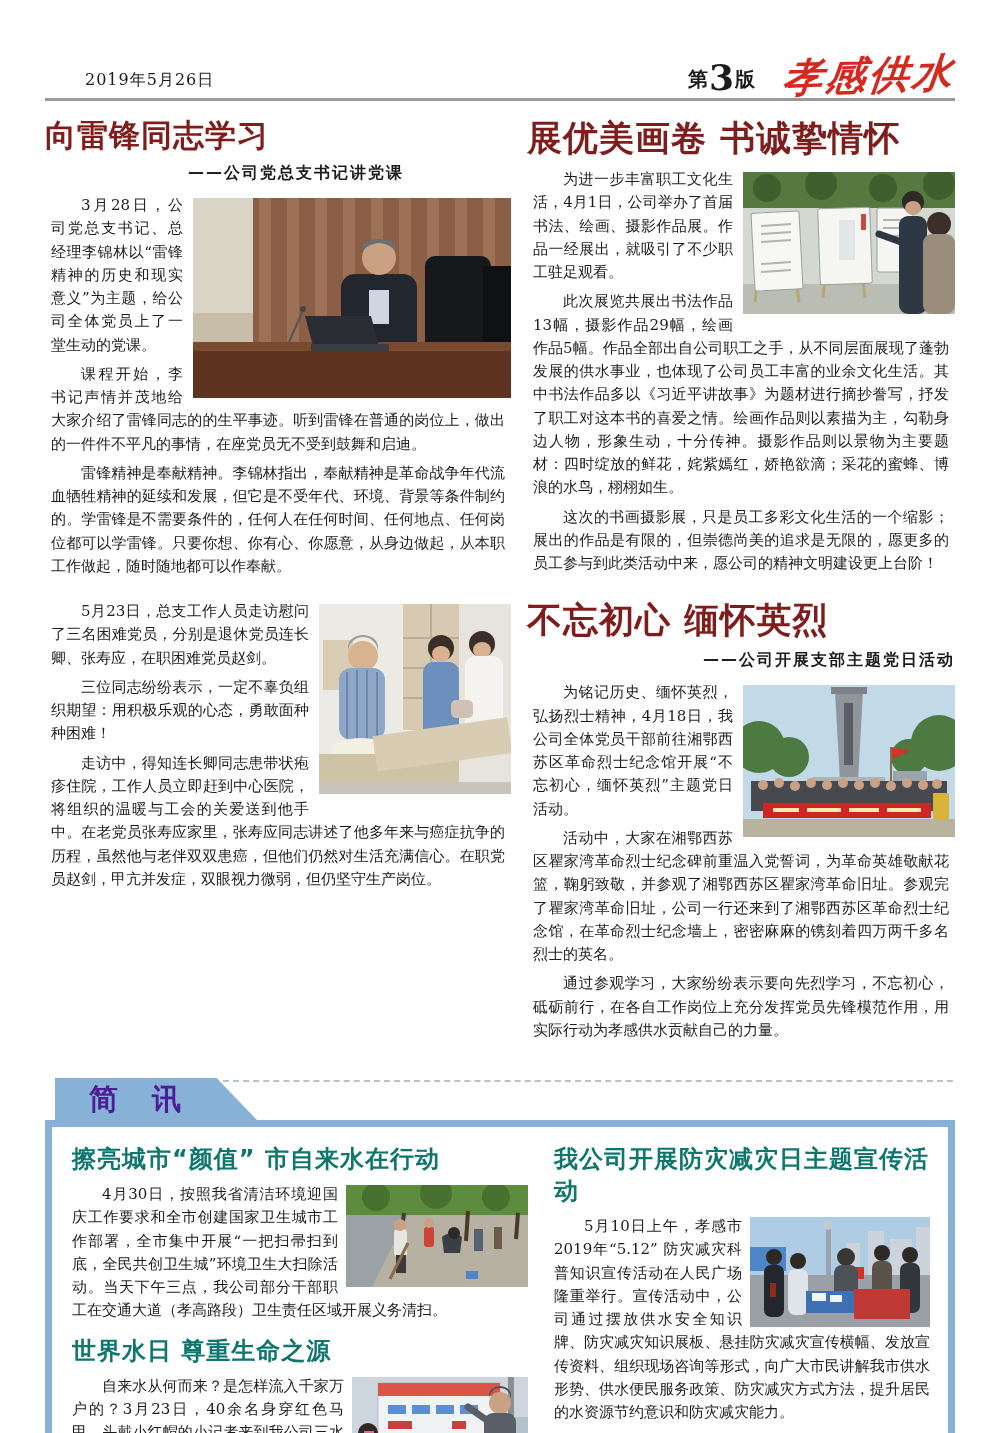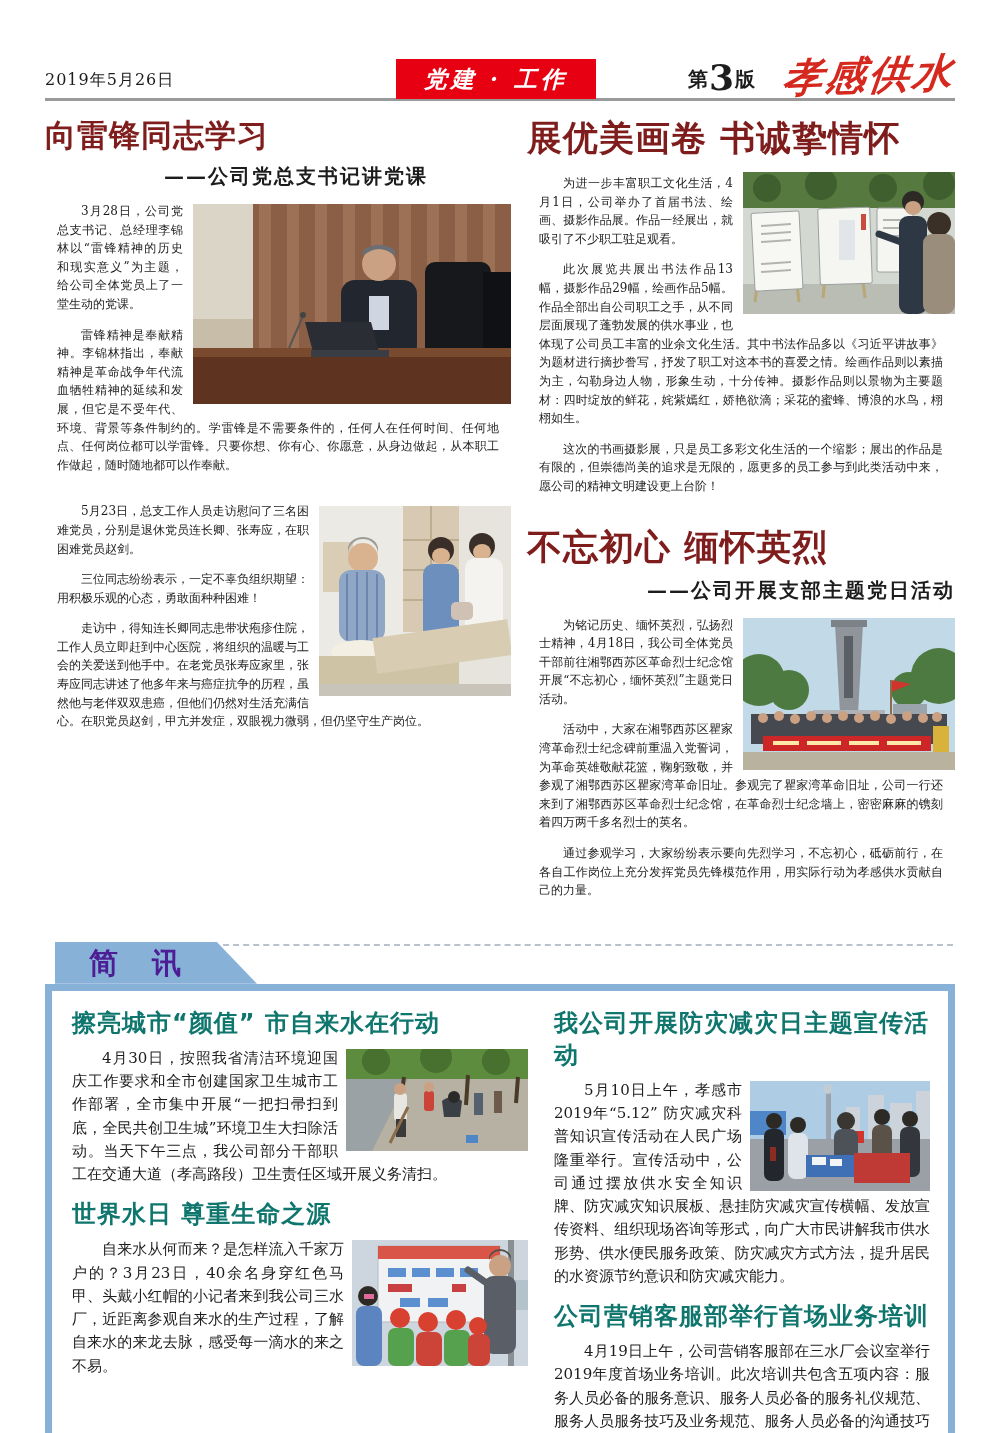--- a/index.html
+++ b/index.html
@@ -3,43 +3,43 @@
 <meta charset="utf-8">
 <style>
   html,body{margin:0;padding:0;}
   body{
     width:1000px;height:1433px;overflow:hidden;background:#ffffff;
     font-family:"DejaVu Serif","Liberation Serif",serif;color:#1c1c1c;
   }
   
   .header{position:relative;margin:36px 45px 0;height:62px;
     border-bottom:3px solid #9a9a9a;display:flex;justify-content:space-between;align-items:flex-end;}
-  .date{font-size:16px;padding-bottom:7px;letter-spacing:1px;}
+  .date{font-size:16px;padding-bottom:7px;letter-spacing:1px;margin-left:40px;}
   .section-banner{position:absolute;left:50%;bottom:-1px;transform:translateX(-52%);
     width:200px;height:40px;background:#e60012;color:#fff;
     font-family:"DejaVu Serif","Liberation Serif",serif;font-weight:bold;font-style:italic;
     font-size:23px;line-height:40px;text-align:center;letter-spacing:4px;}
   .right-info{display:flex;align-items:flex-end;gap:28px;padding-bottom:3px;}
   .page-no{font-weight:bold;font-size:20px;line-height:1;}
   .page-no .num{font-size:36px;font-family:"DejaVu Serif","Liberation Serif",serif;vertical-align:-4px;padding:0 1px;}
   .masthead{color:#d5281e;font-weight:bold;font-style:italic;font-size:40px;line-height:1;
     transform:skewX(-8deg) rotate(-2deg);letter-spacing:3px;font-family:"DejaVu Serif","Liberation Serif",serif;}
   
   .main{display:flex;gap:16px;margin:10px 45px 0;}
   .col-left{width:466px;flex:none;}
   .col-right{flex:1;min-width:0;}
   .article{margin-bottom:16px;}
   .article::after{content:"";display:block;clear:both;}
   h1.title{font-family:"DejaVu Sans","Liberation Sans",sans-serif;font-weight:bold;
     font-size:31px;margin:4px 0 6px;letter-spacing:1px;color:#7f1d1d;}
   .col-right h1.title{font-size:35px;}
-  .subtitle{font-weight:bold;font-size:20px;margin:2px 0 10px;letter-spacing:2px;}
+  .subtitle{font-weight:bold;font-size:16px;margin:2px 0 10px;letter-spacing:2px;}
   .subtitle.center{text-align:center;padding-left:36px;}
   .subtitle.right{text-align:right;}
-  .article p{font-size:12px;line-height:1.55;text-align:justify;text-indent:2em;margin:12px;}
+  .article p{font-size:15px;line-height:1.55;text-align:justify;text-indent:2em;margin:6px;}
   .photo{float:right;margin:4px 0 6px 10px;overflow:hidden;}
   .photo svg{display:block;}
   
   .briefs{position:relative;margin:14px 45px 0;}
   .dash-line{position:absolute;top:2px;left:168px;right:2px;border-top:2px dashed #b9c2cc;}
   .briefs-banner{position:relative;width:202px;height:42px;margin-left:10px;
     background:#88b1d8;clip-path:polygon(0 0,80% 0,100% 100%,0 100%);
     color:#4c1d95;font-family:"DejaVu Sans","Liberation Sans",sans-serif;font-weight:bold;
     font-size:29px;line-height:42px;padding-left:34px;letter-spacing:12px;box-sizing:border-box;}
   .briefs-box{border:7px solid #88b1d8;display:flex;gap:26px;padding:14px 18px 18px 20px;}
@@ -50,21 +50,20 @@
     font-size:24px;margin:12px 0 8px;letter-spacing:1px;color:#0f766e;}
   .brief:first-child h2.brief-title{margin-top:2px;}
   .brief p{font-size:15px;line-height:1.55;text-align:justify;text-indent:2em;margin:0;}
   .brief .photo{margin:2px 0 4px 8px;}
 </style>
 </head>
 <body>
 
 <header class="header">
   <span class="date">2019年5月26日</span>
-  <div class="section-banner">党建 · 工作</div>
   <div class="right-info">
     <span class="page-no"><span>第</span><span class="num">3</span><span>版</span></span>
     <span class="masthead">孝感供水</span>
   </div>
 </header>
 
 <div class="main">
 
   <div class="col-left">
     <section class="article">
@@ -94,20 +93,21 @@
           <path d="M170 52 q16 -14 32 0 l0 -6 q-16 -10 -32 0 z" fill="#6b6f74"></path>
           <rect y="148" width="318" height="52" fill="#5e3420"></rect>
           <rect y="144" width="318" height="9" fill="#7a4a2e"></rect>
           <path d="M112 118 l66 0 8 30 -66 0 z" fill="#2a2d33"></path>
           <rect x="118" y="146" width="78" height="7" fill="#3a3e44"></rect>
           <line x1="96" y1="144" x2="110" y2="112" stroke="#555" stroke-width="2"></line>
             <circle cx="110" cy="111" r="3" fill="#444"></circle>
         </svg>
       </div>
       <p>3月28日，公司党总支书记、总经理李锦林以“雷锋精神的历史和现实意义”为主题，给公司全体党员上了一堂生动的党课。</p>
+      <p>课程开始，李书记声情并茂地给大家介绍了雷锋同志的的生平事迹。听到雷锋在普通的岗位上，做出的一件件不平凡的事情，在座党员无不受到鼓舞和启迪。</p>
       <p>雷锋精神是奉献精神。李锦林指出，奉献精神是革命战争年代流血牺牲精神的延续和发展，但它是不受年代、环境、背景等条件制约的。学雷锋是不需要条件的，任何人在任何时间、任何地点、任何岗位都可以学雷锋。只要你想、你有心、你愿意，从身边做起，从本职工作做起，随时随地都可以作奉献。</p>
     </section>
 
     <section class="article">
       <div class="photo">
         <svg width="192" height="190" viewBox="0 0 192 190" xmlns="http://www.w3.org/2000/svg">
           <rect width="192" height="190" fill="#eceae4"></rect>
           <rect x="84" width="56" height="126" fill="#d8cab2"></rect>
           <g stroke="#bdae92" stroke-width="2">
               <line x1="84" y1="34" x2="140" y2="34"></line>

